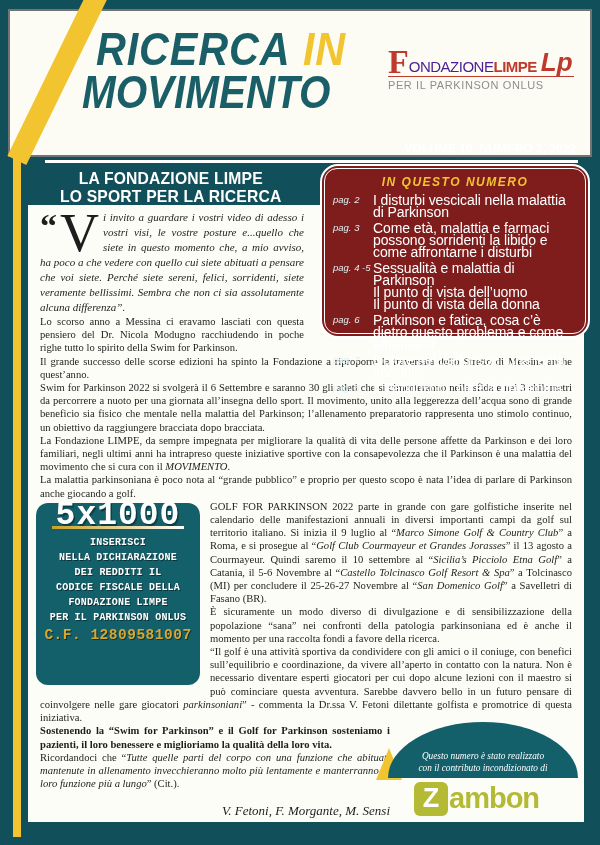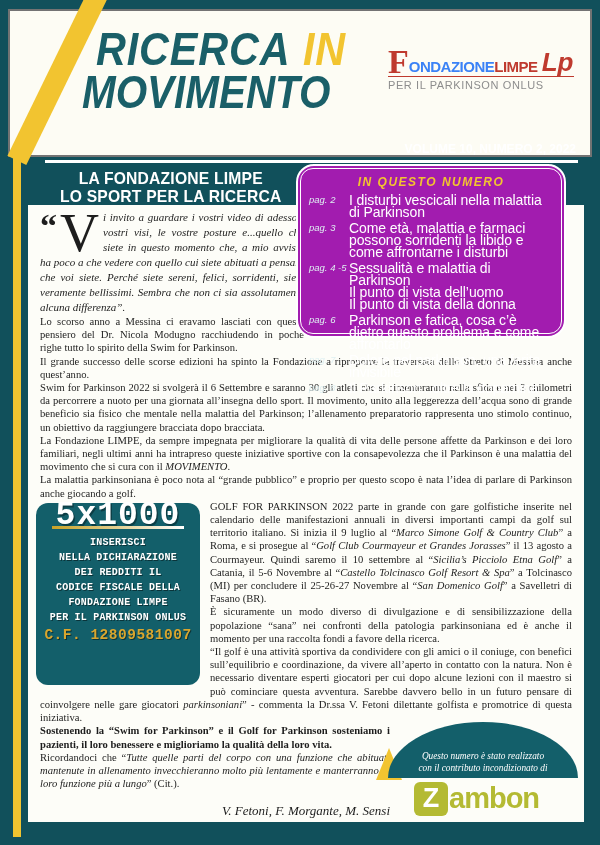--- a/index.html
+++ b/index.html
@@ -15,39 +15,39 @@
             font-weight:bold;font-style:italic;color:#1a5f68;line-height:1;
             transform-origin:left top;}
   .mh1{font-size:47px;letter-spacing:1px;transform:scaleX(0.88);transform-origin:left top;white-space:nowrap;}
   .mh1 .accent{color:#f2c430;margin-left:14px;}
   .mh2{font-size:47px;letter-spacing:0px;transform:scaleX(0.86);transform-origin:left top;
        margin-top:-4px;margin-left:-14px;white-space:nowrap;}
 
   .limpe-logo{position:absolute;right:16px;top:38px;z-index:4;width:186px;}
   .limpe-row{display:flex;align-items:flex-end;border-bottom:1.5px solid #bf3a2e;padding-bottom:1px;}
   .limpe-f{color:#bf3a2e;font-family:"Liberation Serif",serif;font-size:34px;line-height:0.75;font-weight:bold;}
-  .limpe-fond{color:#3b82f6;font-weight:bold;font-size:15px;letter-spacing:-0.5px;}
+  .limpe-fond{color:#4c1d95;font-weight:normal;font-size:15px;letter-spacing:-0.5px;}
   .limpe-name{color:#bf3a2e;font-weight:bold;font-size:15px;letter-spacing:-0.5px;}
   .limpe-sub{color:#8d8d8d;font-size:11px;letter-spacing:0.6px;margin-top:2px;}
   .limpe-mono{color:#bf3a2e;font-weight:bold;font-style:italic;font-size:26px;line-height:0.9;margin-left:4px;}
 
   
   .side-stripe{position:absolute;left:13px;top:138px;width:8px;height:699px;background:#f2c430;z-index:1;}
 
   
   .issue-bar{position:absolute;right:24px;top:142px;color:#ffffff;font-size:12px;font-weight:bold;z-index:2;}
   .white-rule{position:absolute;left:45px;top:160px;width:533px;height:3px;background:#ffffff;z-index:2;}
 
   .article-title{position:absolute;left:52px;top:169px;width:250px;text-align:center;z-index:2;
                  color:#ffffff;font-weight:bold;font-size:16.5px;line-height:1.12;
                  letter-spacing:0.2px;transform:scaleX(0.95);transform-origin:left top;}
 
   
-  .toc{position:absolute;left:296px;top:164px;width:270px;height:174px;z-index:5;
-       background:#a21caf;border:2px solid #ffffff;border-radius:18px;box-sizing:border-box;padding:2px;}
+  .toc{position:absolute;left:320px;top:164px;width:270px;height:174px;z-index:5;
+       background:#7f1d1d;border:2px solid #ffffff;border-radius:18px;box-sizing:border-box;padding:2px;}
   .toc-inner{border:1.5px solid #ffffff;border-radius:13px;height:100%;box-sizing:border-box;
              padding:6px 8px 4px 8px;}
   .toc-heading{text-align:center;color:#f2c430;font-weight:bold;font-style:italic;
                font-size:12px;letter-spacing:1.5px;margin-bottom:5px;}
   .toc-row{display:flex;margin-bottom:4px;}
   .toc-page{flex:0 0 40px;color:#dff0f2;font-style:italic;font-size:9.5px;line-height:12px;}
   .toc-label{flex:1;color:#ffffff;font-size:14px;line-height:12px;white-space:pre-line;letter-spacing:-0.1px;}
 
   
   .panel{position:absolute;left:28px;top:205px;width:556px;height:617px;background:#fdfdf8;

